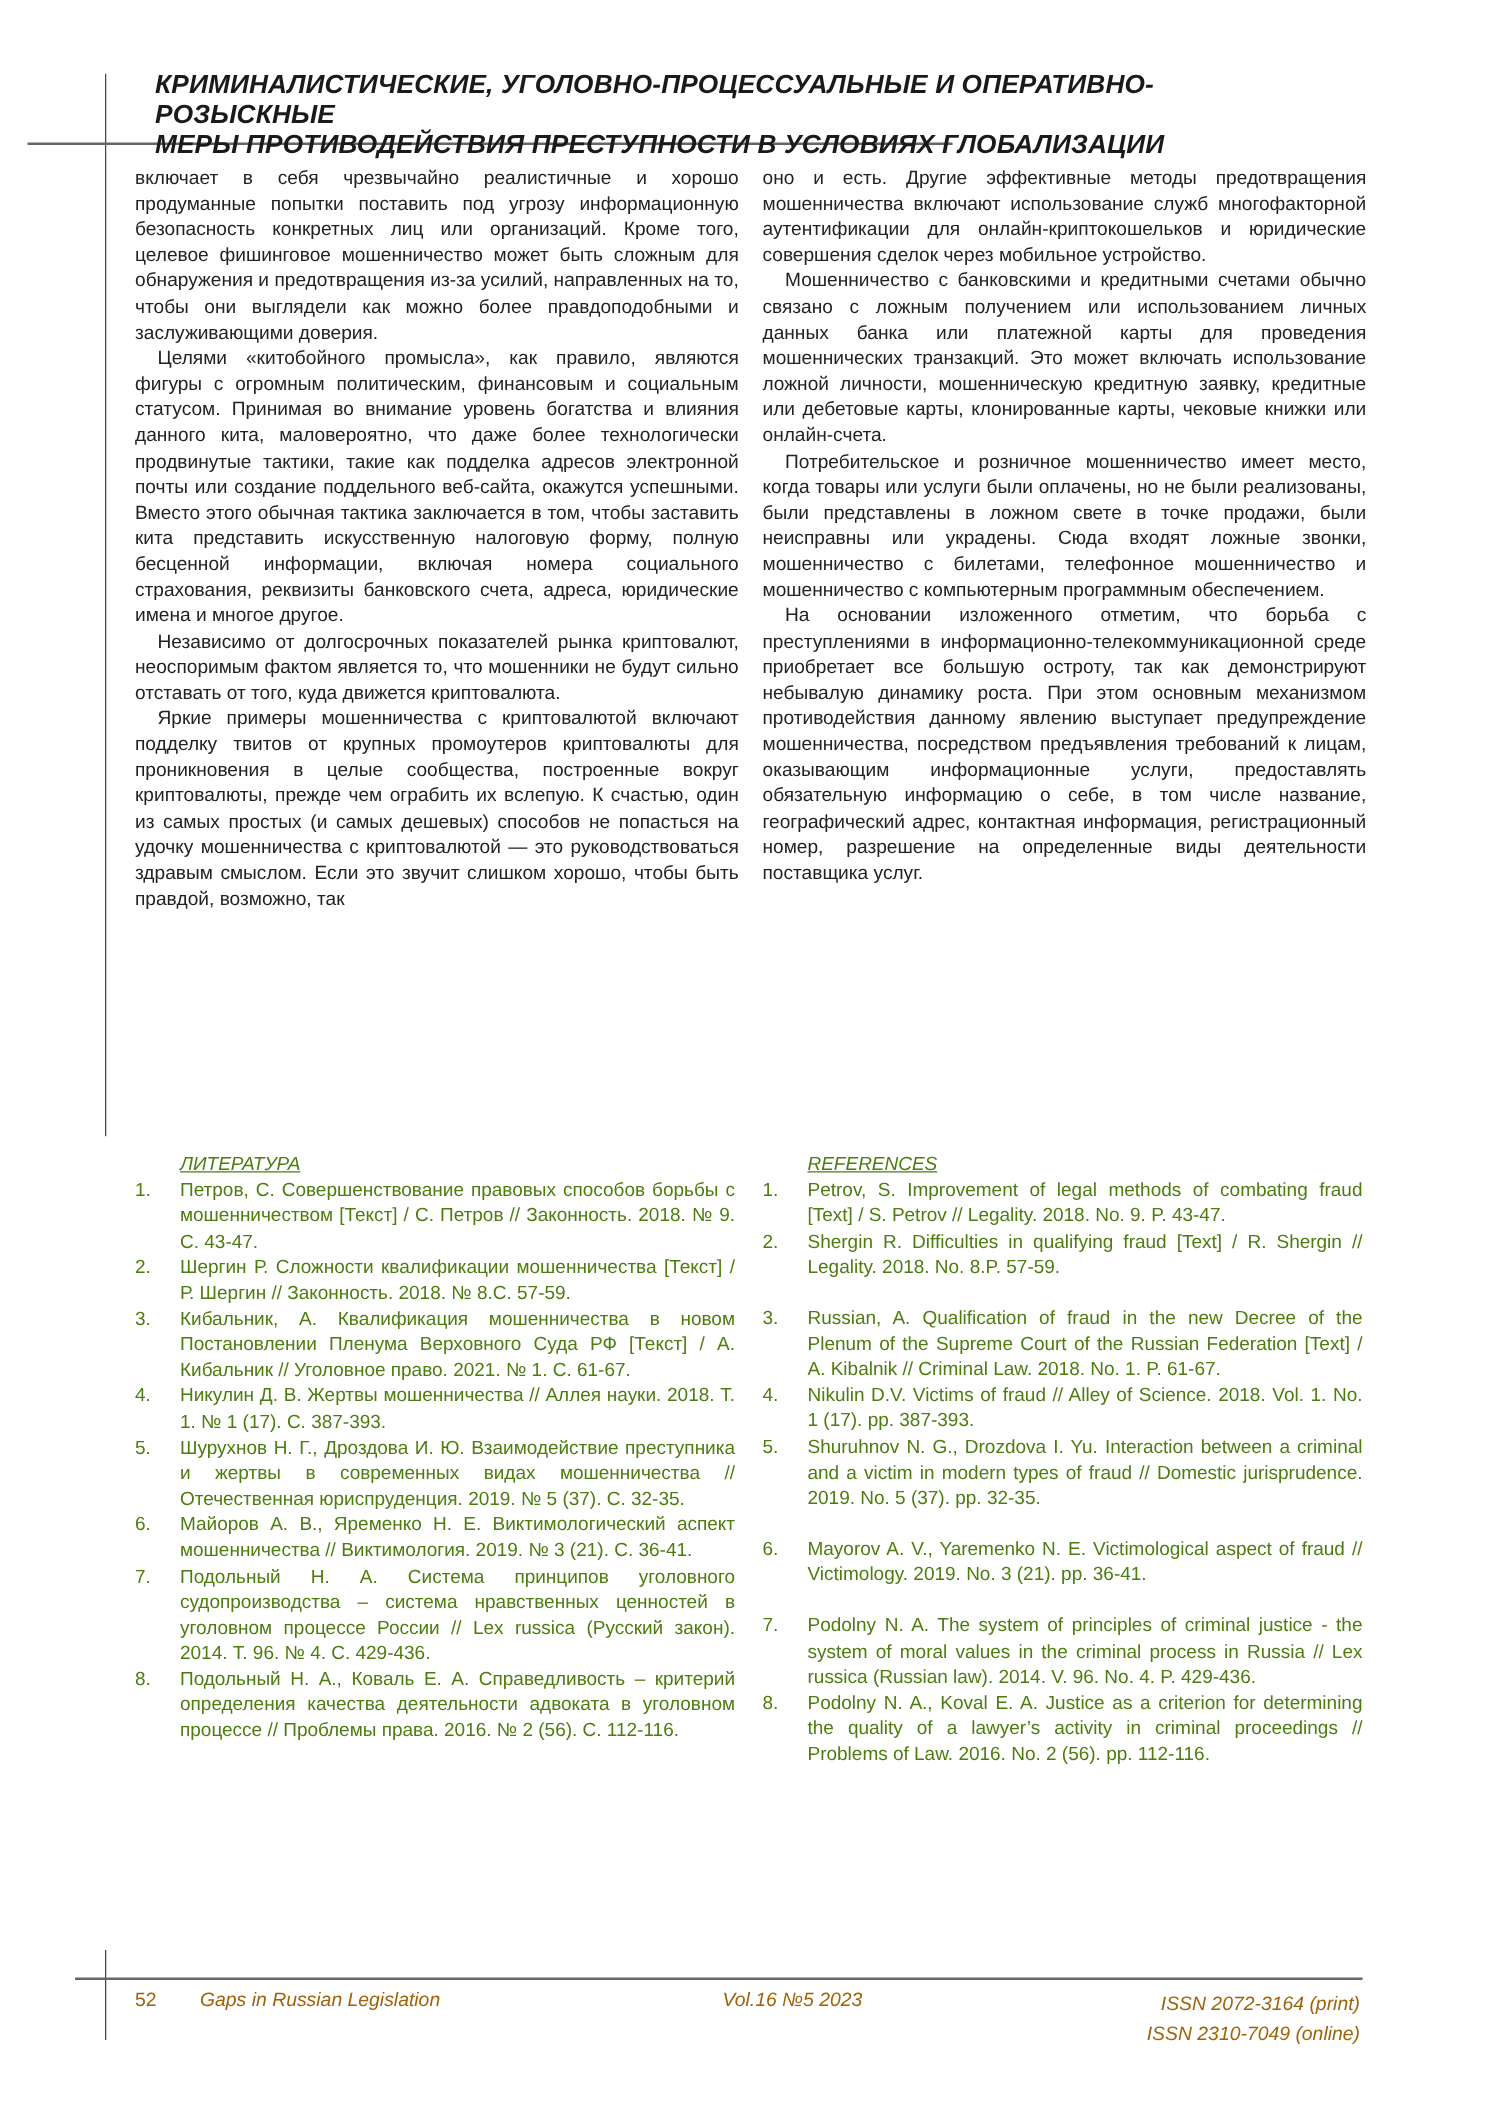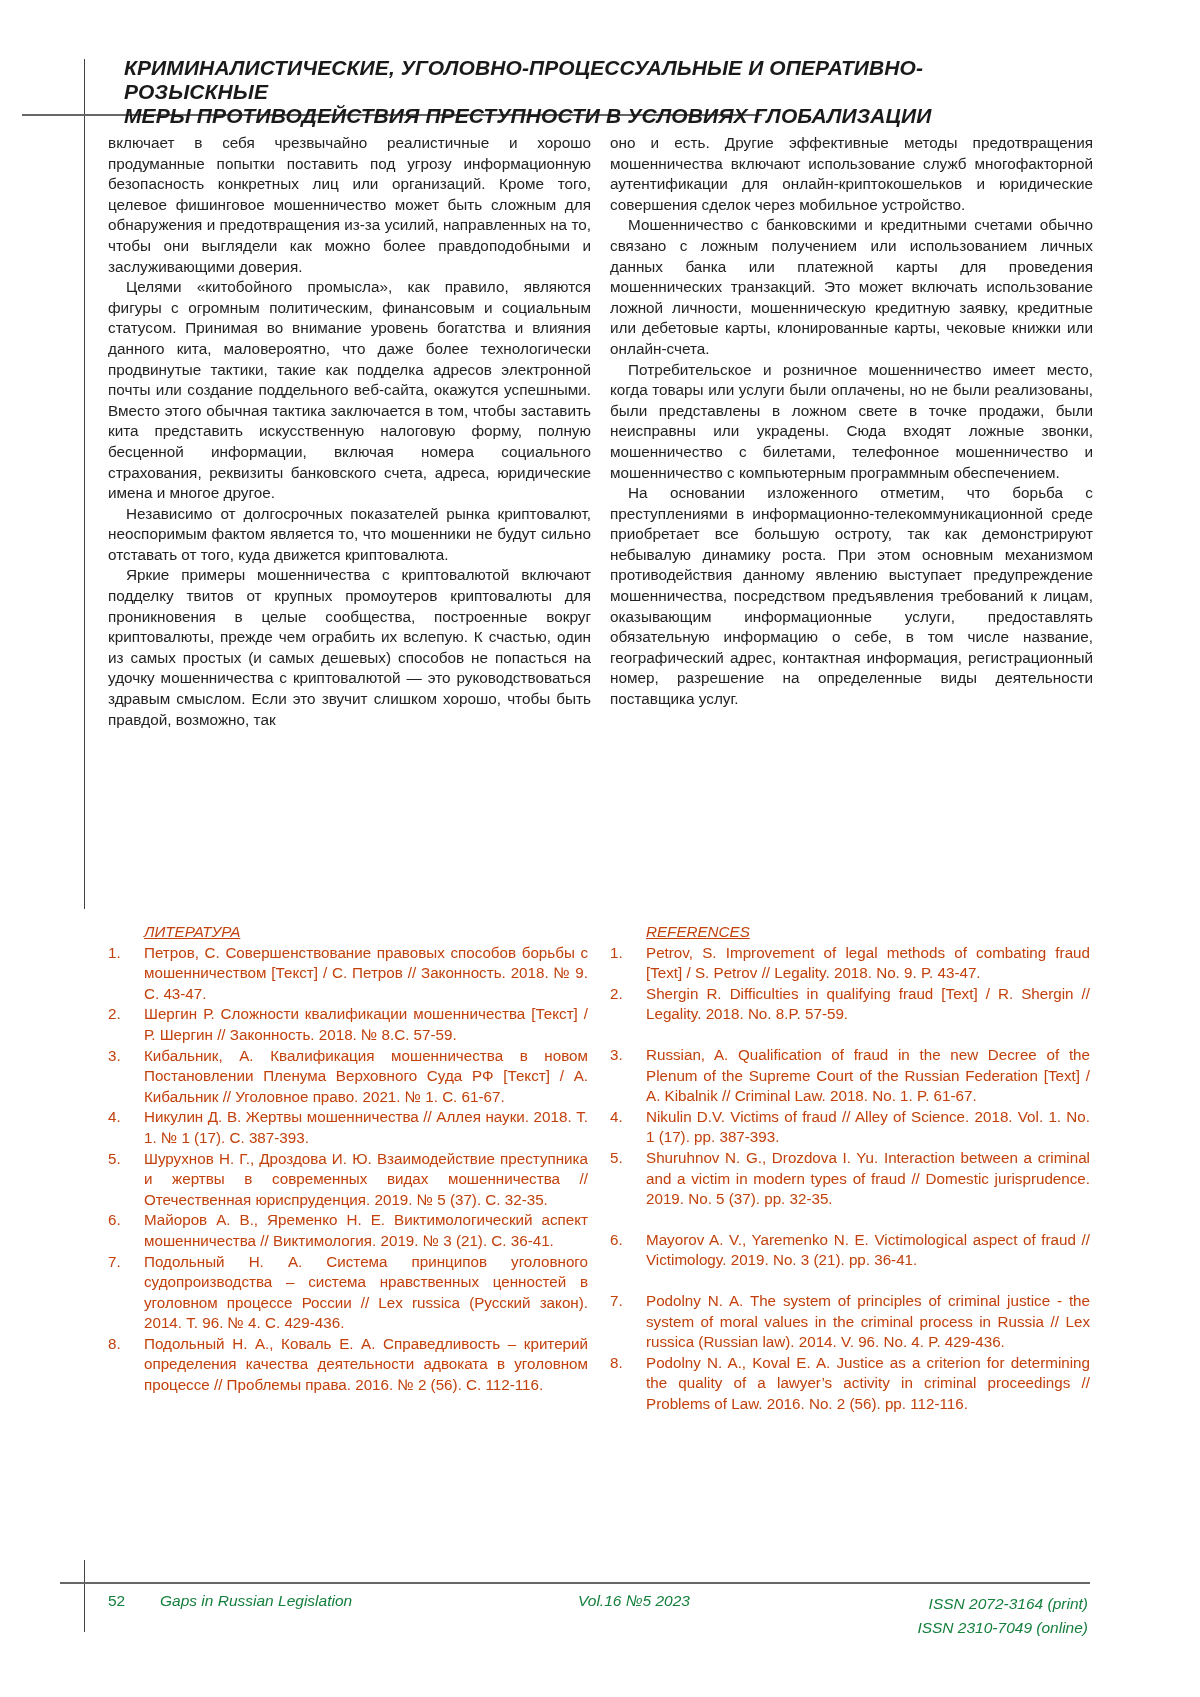--- a/index.html
+++ b/index.html
@@ -8,30 +8,30 @@
   .vline-bottom { position: absolute; left: 84px; top: 1560px; width: 1px; height: 72px; background: #444; }
   .hline-top { position: absolute; left: 22px; top: 114px; width: 740px; height: 2px; background: #666; }
   .hline-bottom { position: absolute; left: 60px; top: 1582px; width: 1030px; height: 2px; background: #666; }
   .header { position: absolute; left: 108px; top: 56px; width: 900px; font-weight: bold; font-style: italic; font-size: 21px; line-height: 24px; color: #1a1a1a; letter-spacing: 0.1px; margin-left: 16px; }
   .col { position: absolute; width: 483px; font-size: 15.3px; line-height: 20.6px; text-align: justify; color: #222; }
   .col-left { left: 108px; top: 133px; }
   .col-right { left: 610px; top: 133px; }
   .col p { margin: 0; text-indent: 0; }
   .col p.indent { text-indent: 18px; }
   .section-heading { font-size: 17px; letter-spacing: 0.6px; margin: 10px 0 12px 0; color: #222; }
-  .refs { position: absolute; width: 480px; font-size: 15.2px; line-height: 20.6px; color: #c2410c; }
+  .refs { position: absolute; width: 480px; font-size: 15.2px; line-height: 20.6px; color: #4d7c0f; }
   .refs-left { left: 108px; top: 922px; }
   .refs-right { left: 610px; top: 922px; }
   .refs-title { font-style: italic; text-decoration: underline; margin-left: 36px; margin-bottom: 0px; }
   .ref { display: flex; text-align: justify; }
   .ref-num { width: 36px; flex: 0 0 36px; }
   .ref-body { flex: 1; }
   .ref-author { }
   .gap { height: 20px; }
-  .footer { position: absolute; top: 1592px; font-style: italic; font-size: 15.5px; color: #15803d; }
+  .footer { position: absolute; top: 1592px; font-style: italic; font-size: 15.5px; color: #a16207; }
   .footer-page { left: 108px; font-style: normal; }
   .footer-journal { left: 160px; }
   .footer-vol { left: 578px; }
   .footer-issn { right: 112px; text-align: right; line-height: 24px; }
 </style>
 </head>
 <body>
 
 <div class="vline-top"></div>
 <div class="hline-top"></div>

